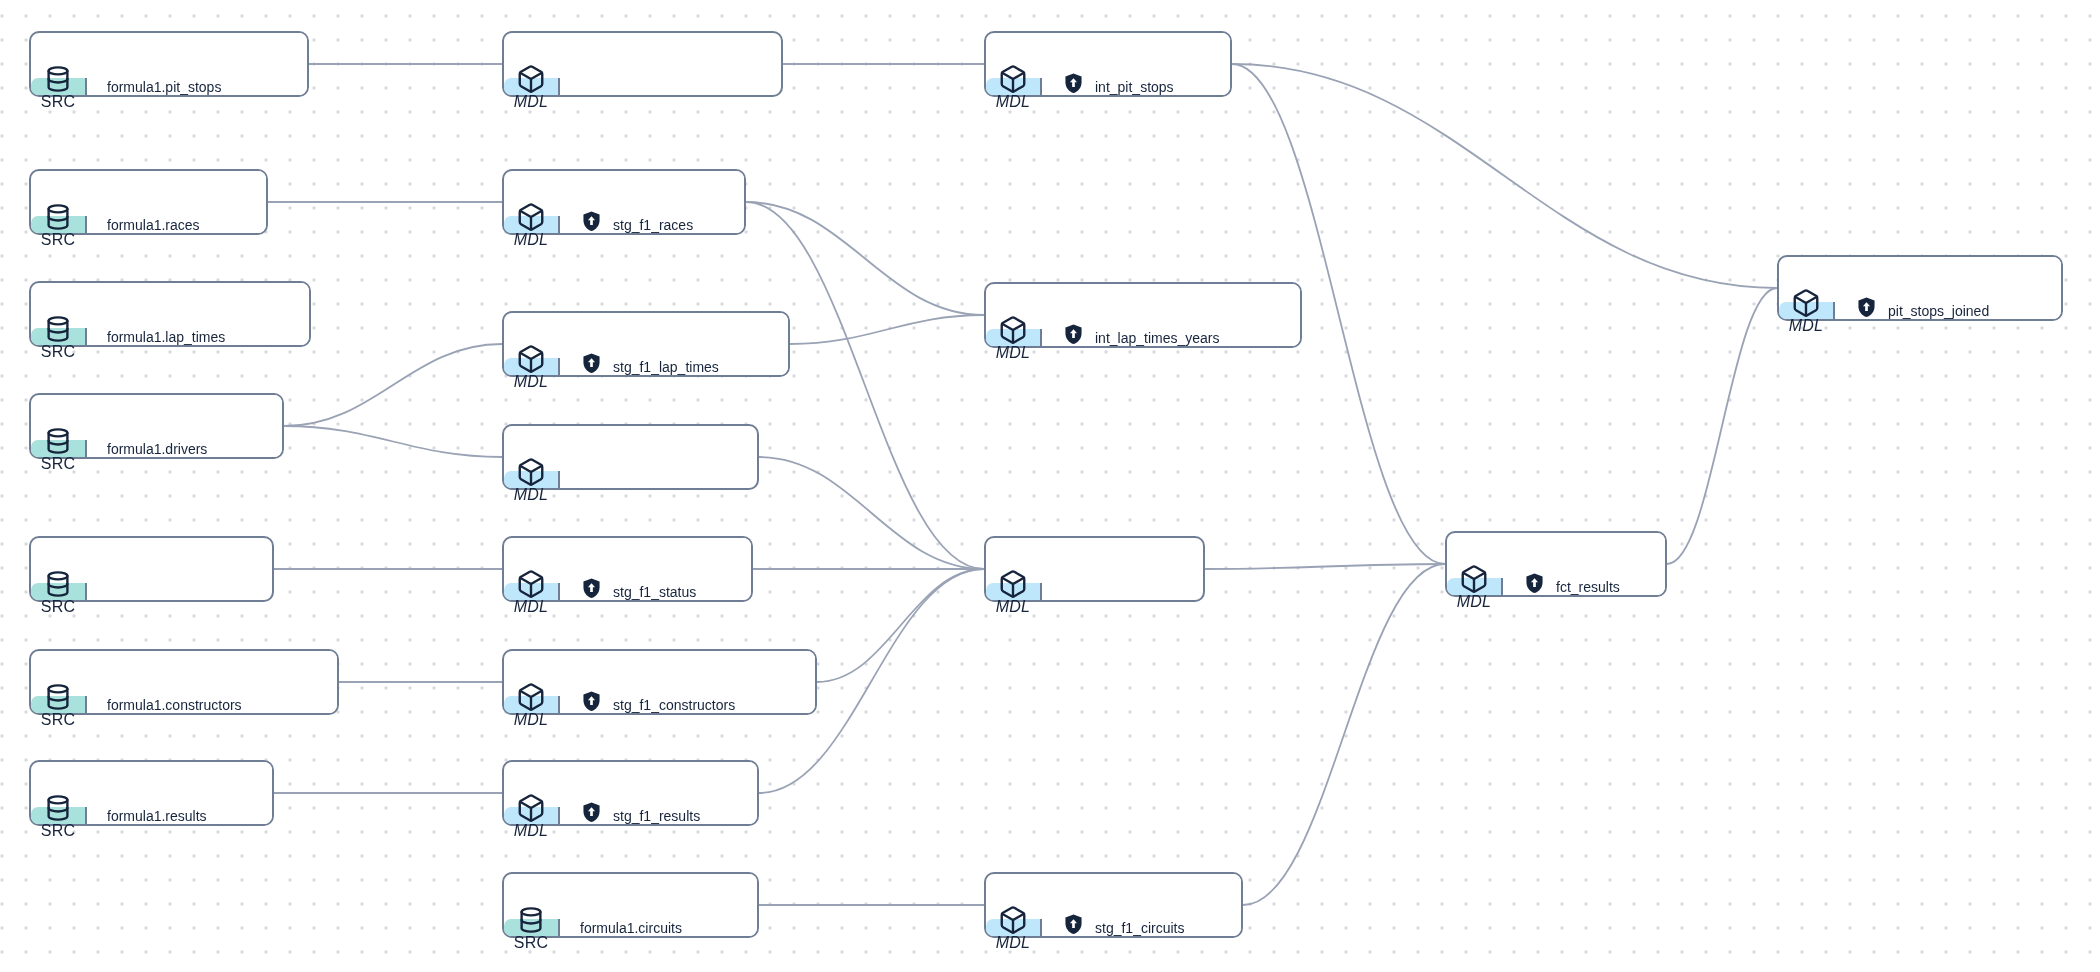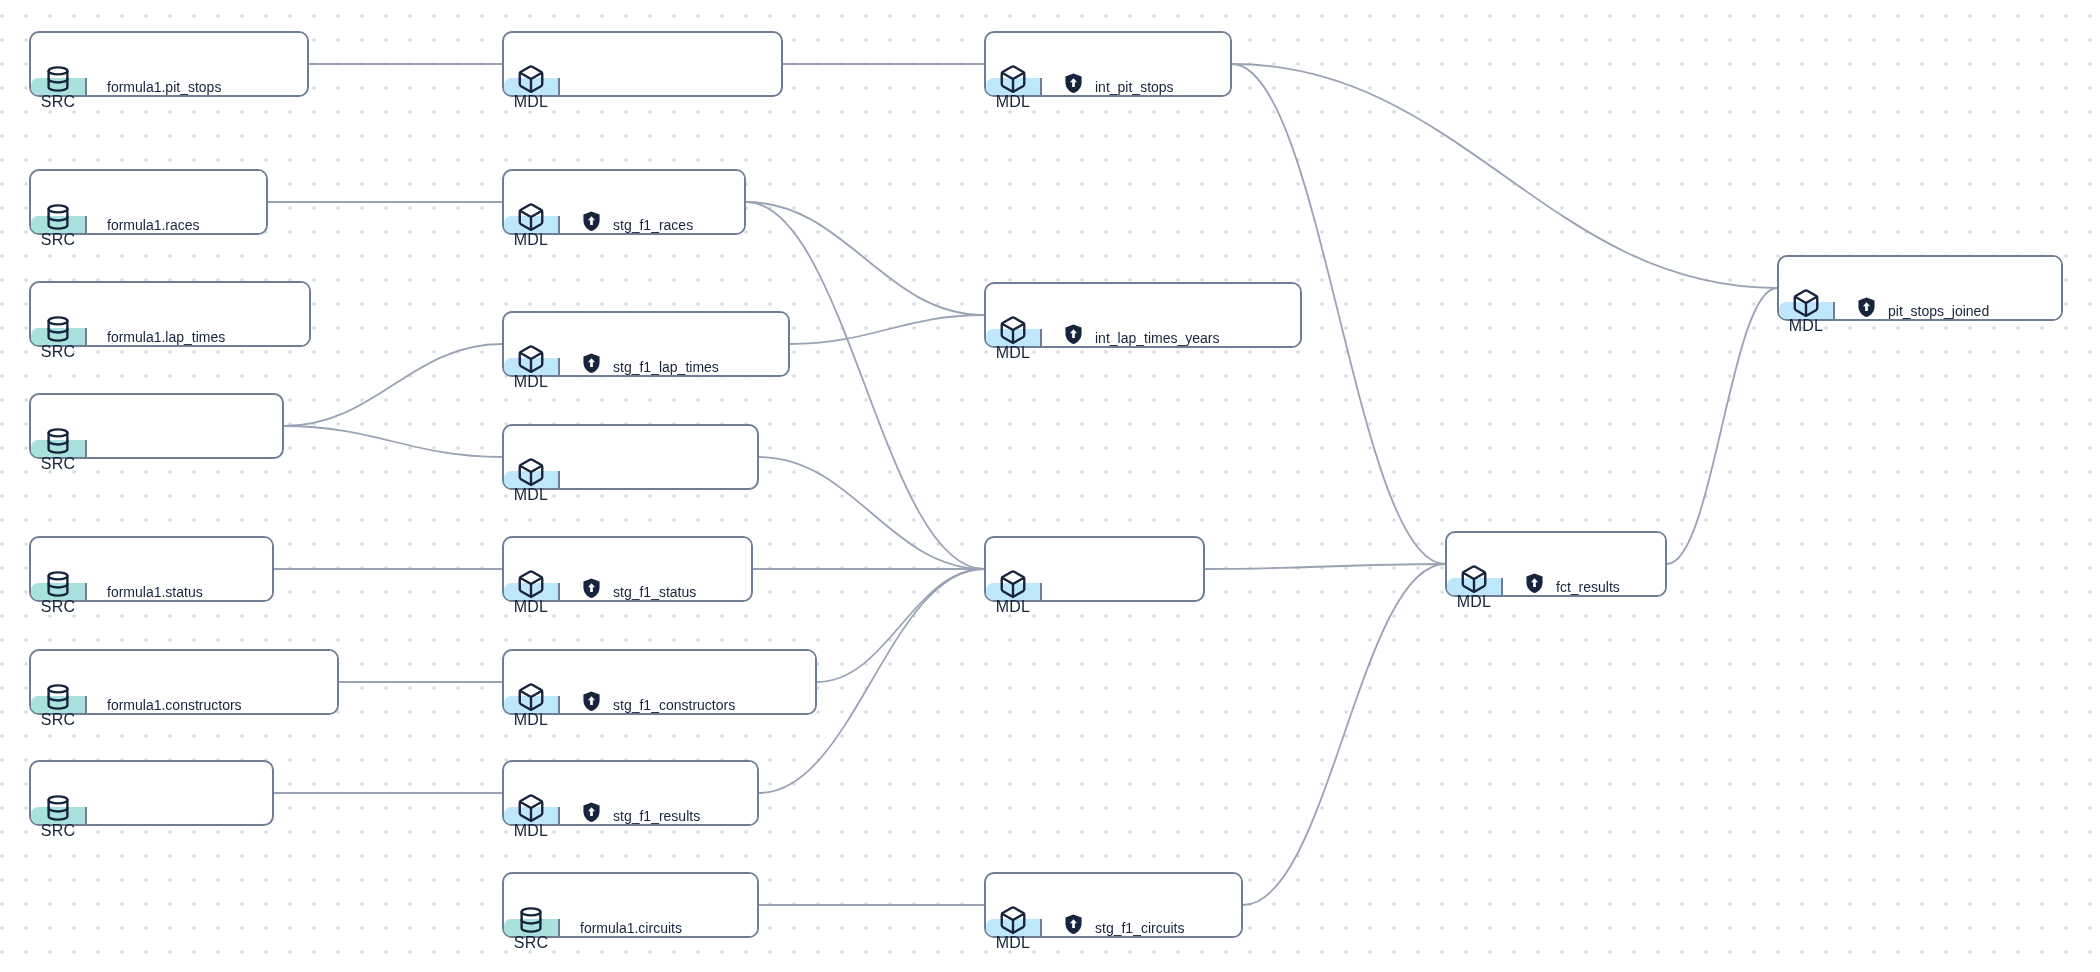--- a/index.html
+++ b/index.html
@@ -45,21 +45,21 @@
     border-right:2px solid var(--border,#6f7e95);
     border-radius:7px 0 0 7px;
     font-size:16px;
     font-weight:500;
     letter-spacing:.2px;
     line-height:1.05;
     margin-top:45px;
   }
   .badge .bicon{display:block;margin-top:2px;}
   .badge.src{background:var(--srcbg,#a9e2dd);}
-  .badge.mdl{background:var(--mdlbg,#bfe7fb);}
+  .badge.mdl{background:var(--mdlbg,#bfe7fb);font-style:italic;}
   .label-area{
     flex:1;
     display:flex;
     align-items:flex-end;
     gap:10px;
     padding:0 16px 0 20px;
     font-size:14px;
     white-space:nowrap;
     overflow:hidden;
     background:var(--nodebg,#fff);
@@ -261,20 +261,23 @@
       <div class="badge src">
         <span class="bicon">
           <svg class="icon" width="30" height="30" viewBox="0 0 24 24" fill="none" stroke="currentColor" stroke-width="1.9" stroke-linecap="round" stroke-linejoin="round">
             <ellipse cx="12" cy="5.5" rx="7.5" ry="2.8"></ellipse>
             <path d="M19.5 12c0 1.55-3.36 2.8-7.5 2.8S4.5 13.55 4.5 12"></path>
             <path d="M4.5 5.5v13c0 1.55 3.36 2.8 7.5 2.8s7.5-1.25 7.5-2.8v-13"></path>
           </svg>
         </span>
         <span>SRC</span>
       </div>
+      <div class="label-area">
+        <span>formula1.drivers</span>
+      </div>
     </div>
     <div class="node" style="left: 502px; top: 424px; width: 257px; height: 66px;">
       <div class="badge mdl">
         <span class="bicon">
           <svg class="icon" width="30" height="30" viewBox="0 0 24 24" fill="none" stroke="currentColor" stroke-width="1.9" stroke-linecap="round" stroke-linejoin="round">
             <path d="M21 16V8a2 2 0 0 0-1-1.73l-7-4a2 2 0 0 0-2 0l-7 4A2 2 0 0 0 3 8v8a2 2 0 0 0 1 1.73l7 4a2 2 0 0 0 2 0l7-4A2 2 0 0 0 21 16z"></path>
             <polyline points="3.27 6.96 12 12.01 20.73 6.96"></polyline>
             <line x1="12" y1="22.08" x2="12" y2="12"></line>
           </svg>
         </span>
@@ -285,23 +288,20 @@
       <div class="badge src">
         <span class="bicon">
           <svg class="icon" width="30" height="30" viewBox="0 0 24 24" fill="none" stroke="currentColor" stroke-width="1.9" stroke-linecap="round" stroke-linejoin="round">
             <ellipse cx="12" cy="5.5" rx="7.5" ry="2.8"></ellipse>
             <path d="M19.5 12c0 1.55-3.36 2.8-7.5 2.8S4.5 13.55 4.5 12"></path>
             <path d="M4.5 5.5v13c0 1.55 3.36 2.8 7.5 2.8s7.5-1.25 7.5-2.8v-13"></path>
           </svg>
         </span>
         <span>SRC</span>
       </div>
-      <div class="label-area">
-        <span>formula1.status</span>
-      </div>
     </div>
     <div class="node" style="left: 502px; top: 536px; width: 251px; height: 66px;">
       <div class="badge mdl">
         <span class="bicon">
           <svg class="icon" width="30" height="30" viewBox="0 0 24 24" fill="none" stroke="currentColor" stroke-width="1.9" stroke-linecap="round" stroke-linejoin="round">
             <path d="M21 16V8a2 2 0 0 0-1-1.73l-7-4a2 2 0 0 0-2 0l-7 4A2 2 0 0 0 3 8v8a2 2 0 0 0 1 1.73l7 4a2 2 0 0 0 2 0l7-4A2 2 0 0 0 21 16z"></path>
             <polyline points="3.27 6.96 12 12.01 20.73 6.96"></polyline>
             <line x1="12" y1="22.08" x2="12" y2="12"></line>
           </svg>
         </span>
@@ -389,20 +389,23 @@
     <div class="node" style="left: 29px; top: 760px; width: 245px; height: 66px;">
       <div class="badge src">
         <span class="bicon">
           <svg class="icon" width="30" height="30" viewBox="0 0 24 24" fill="none" stroke="currentColor" stroke-width="1.9" stroke-linecap="round" stroke-linejoin="round">
             <ellipse cx="12" cy="5.5" rx="7.5" ry="2.8"></ellipse>
             <path d="M19.5 12c0 1.55-3.36 2.8-7.5 2.8S4.5 13.55 4.5 12"></path>
             <path d="M4.5 5.5v13c0 1.55 3.36 2.8 7.5 2.8s7.5-1.25 7.5-2.8v-13"></path>
           </svg>
         </span>
         <span>SRC</span>
+      </div>
+      <div class="label-area">
+        <span>formula1.results</span>
       </div>
     </div>
     <div class="node" style="left: 502px; top: 760px; width: 257px; height: 66px;">
       <div class="badge mdl">
         <span class="bicon">
           <svg class="icon" width="30" height="30" viewBox="0 0 24 24" fill="none" stroke="currentColor" stroke-width="1.9" stroke-linecap="round" stroke-linejoin="round">
             <path d="M21 16V8a2 2 0 0 0-1-1.73l-7-4a2 2 0 0 0-2 0l-7 4A2 2 0 0 0 3 8v8a2 2 0 0 0 1 1.73l7 4a2 2 0 0 0 2 0l7-4A2 2 0 0 0 21 16z"></path>
             <polyline points="3.27 6.96 12 12.01 20.73 6.96"></polyline>
             <line x1="12" y1="22.08" x2="12" y2="12"></line>
           </svg>

